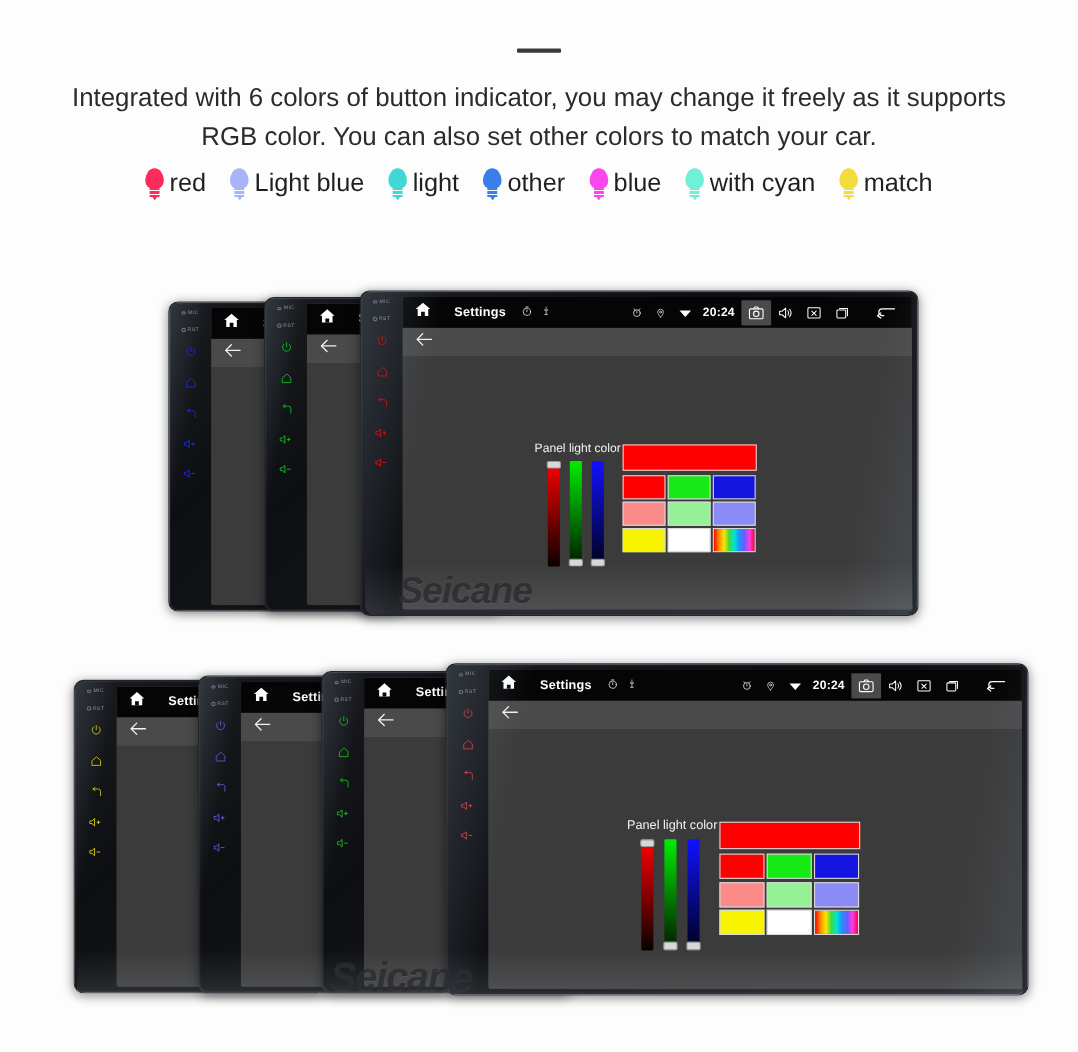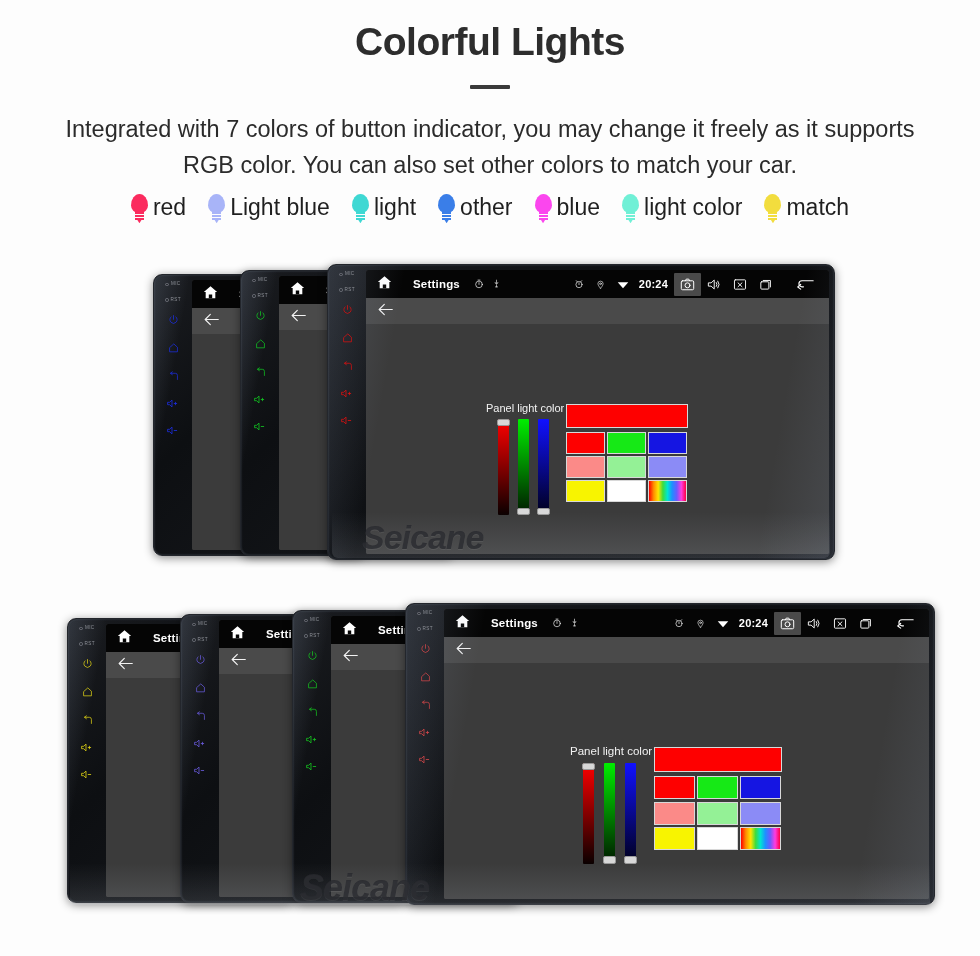--- a/index.html
+++ b/index.html
@@ -143,23 +143,22 @@
     position:absolute; z-index:7; pointer-events:none;
     background:linear-gradient(to bottom,rgba(255,255,255,0) 0%,rgba(220,228,240,.07) 55%,rgba(225,232,245,.13) 100%);
   }
 </style>
 </head>
 <body>
 
 <div class="page">
 
   <div class="hdr">
-    <div class="title">Colorful Lights</div>
     <div class="divider"></div>
-    <div class="subtitle">Integrated with 7 colors of button indicator, you may change it freely as it supports RGB color. You can also set other colors to match your car.</div>
+    <div class="subtitle">Integrated with 6 colors of button indicator, you may change it freely as it supports RGB color. You can also set other colors to match your car.</div>
   </div>
 
   <div class="legend" id="legend">
       <div class="legend-item">
         <span class="bulb" style="color:#fb2b5e">
           <span class="glass"></span>
           <span class="base"></span>
           <span class="tip"></span>
         </span>
         <span class="legend-label">red</span>
@@ -195,21 +194,21 @@
           <span class="tip"></span>
         </span>
         <span class="legend-label">blue</span>
       </div>
       <div class="legend-item">
         <span class="bulb" style="color:#70f0d6">
           <span class="glass"></span>
           <span class="base"></span>
           <span class="tip"></span>
         </span>
-        <span class="legend-label">light color</span>
+        <span class="legend-label">with cyan</span>
       </div>
       <div class="legend-item">
         <span class="bulb" style="color:#f2dd3e">
           <span class="glass"></span>
           <span class="base"></span>
           <span class="tip"></span>
         </span>
         <span class="legend-label">match</span>
       </div>
     </div>

